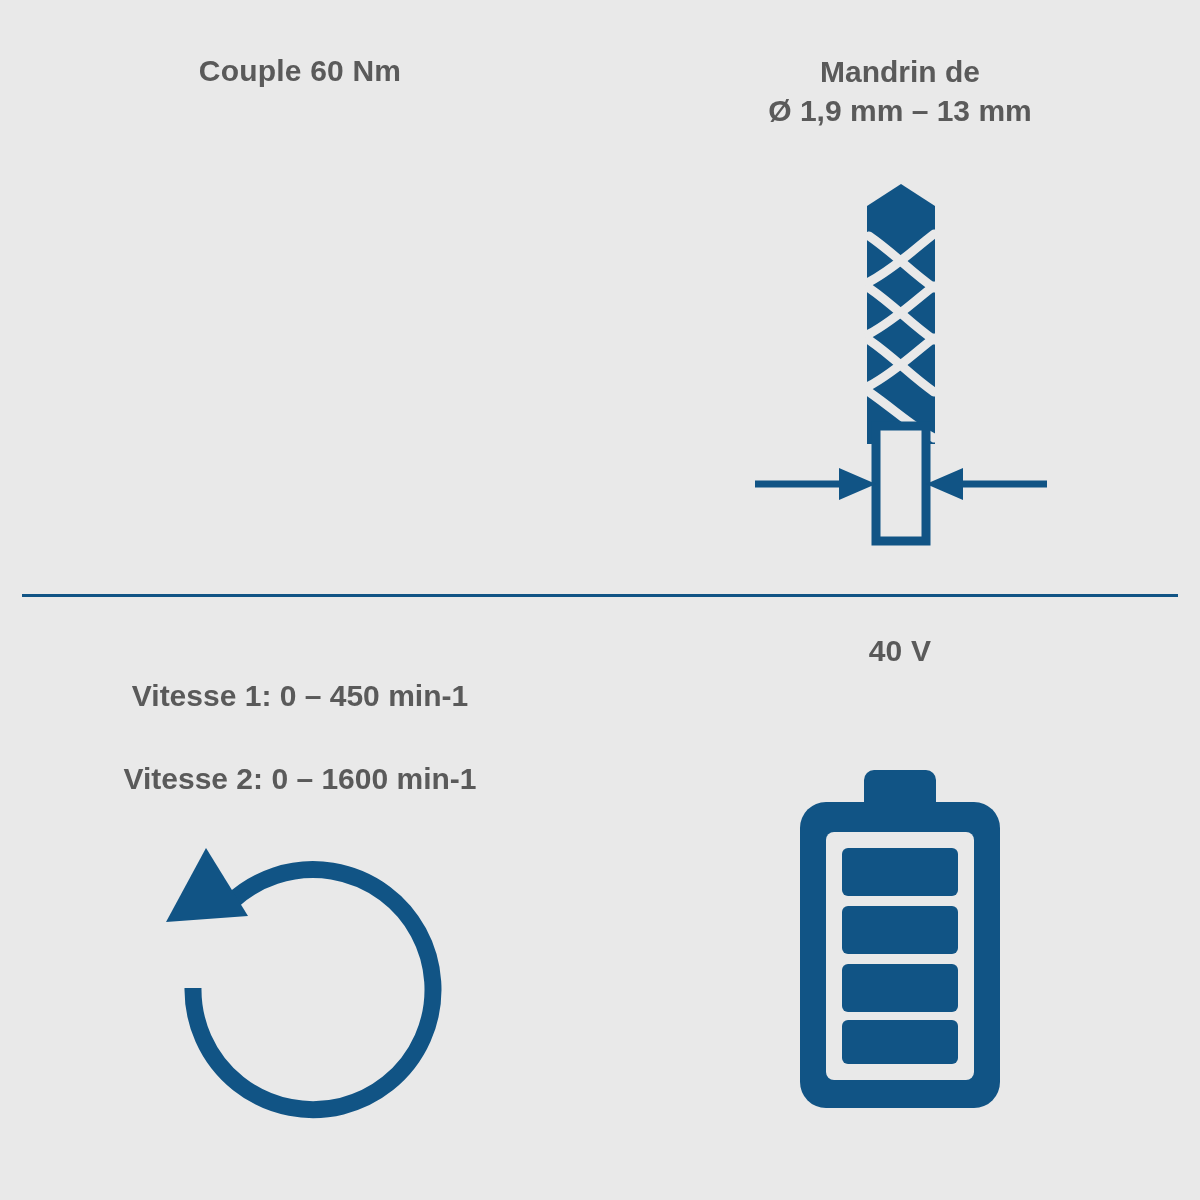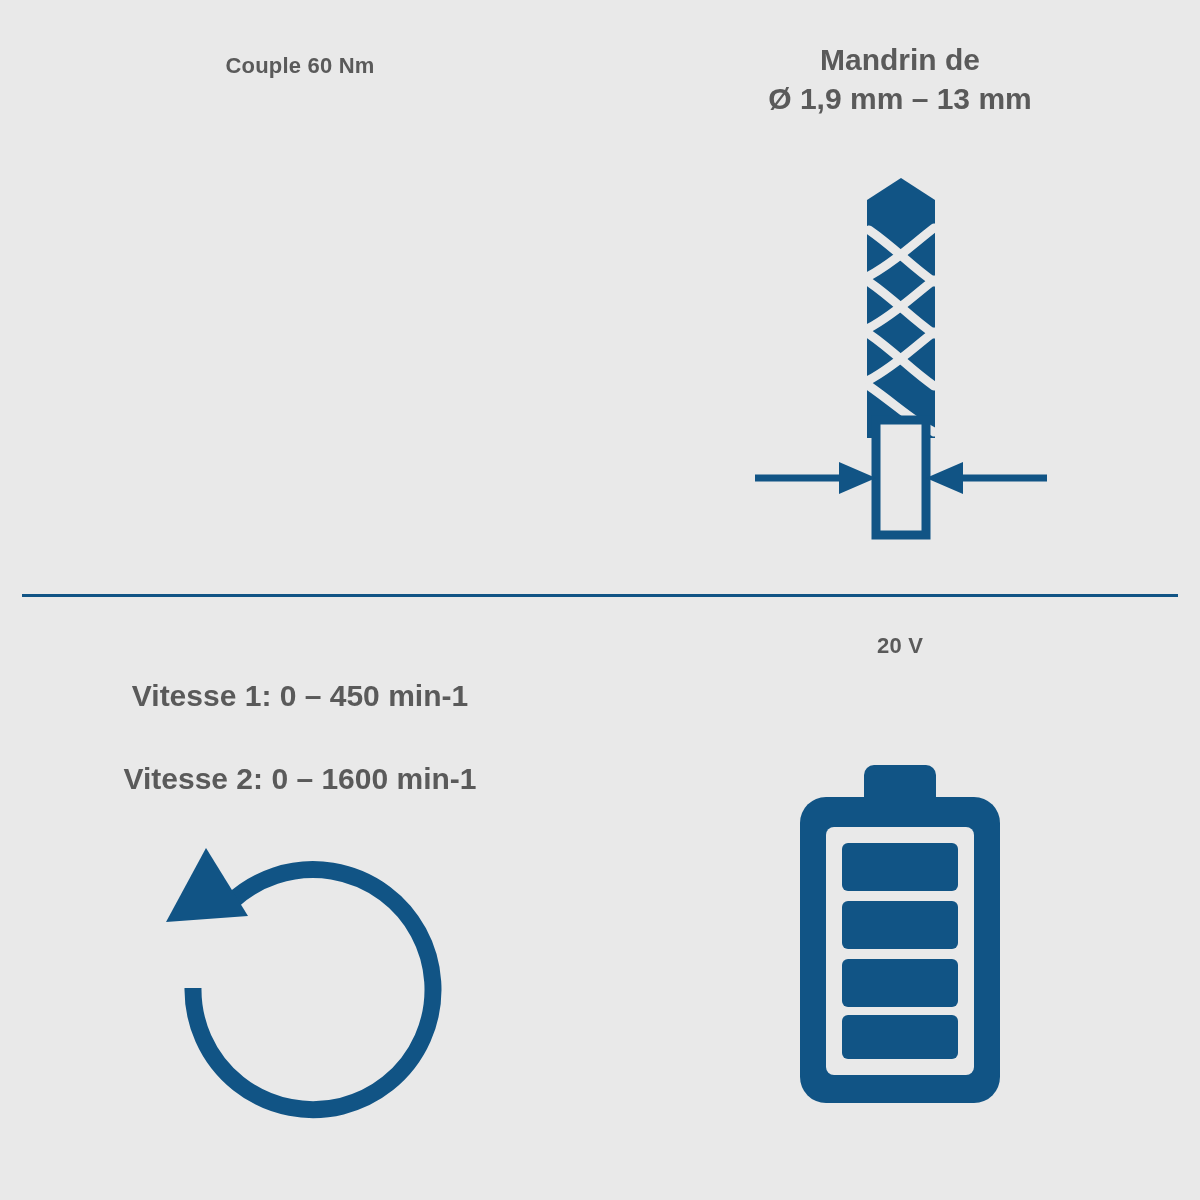--- a/index.html
+++ b/index.html
@@ -28,28 +28,28 @@
     grid-template-rows: 1fr 1fr;
   }
   .cell {
     position: relative;
     display: flex;
     flex-direction: column;
     align-items: center;
     box-sizing: border-box;
   }
   .cell-tl { padding-top: 52px; }
-  .cell-tr { padding-top: 40px; }
+  .cell-tr { padding-top: 52px; }
   .cell-bl { padding-top: 32px; }
   .cell-br { padding-top: 32px; }
 
   .caption {
     color: #5a5a5a;
     font-weight: bold;
-    font-size: 22px;
+    font-size: 30px;
     line-height: 1.27;
     text-align: center;
     letter-spacing: 0.2px;
     margin: 0;
     white-space: pre-line;
   }
   .caption-lines {
     display: flex;
     flex-direction: column;
     align-items: center;
@@ -141,21 +141,21 @@
       </div>
       <div class="art art-speed">
         <svg width="330" height="330" viewBox="0 0 330 330">
           <path d="M 63 152 A 120 120 0 1 0 101 66" fill="none" stroke="#115485" stroke-width="17" stroke-linecap="butt"></path>
           <polygon points="76,12 36,86 118,80" fill="#115485"></polygon>
         </svg>
       </div>
     </div>
 
     <div class="cell cell-br">
-      <div class="caption">20 V</div>
+      <div class="caption">40 V</div>
       <div class="art art-battery">
         <svg width="220" height="340" viewBox="0 0 220 340">
           <rect x="74" y="0" width="72" height="44" rx="10" fill="#115485"></rect>
           <rect x="10" y="32" width="200" height="306" rx="26" fill="#115485"></rect>
           <rect x="36" y="62" width="148" height="248" rx="8" fill="#e9e9e9"></rect>
           <g fill="#115485">
             <rect x="52" y="78" width="116" height="48" rx="6"></rect>
             <rect x="52" y="136" width="116" height="48" rx="6"></rect>
             <rect x="52" y="194" width="116" height="48" rx="6"></rect>
             <rect x="52" y="250" width="116" height="44" rx="6"></rect>

